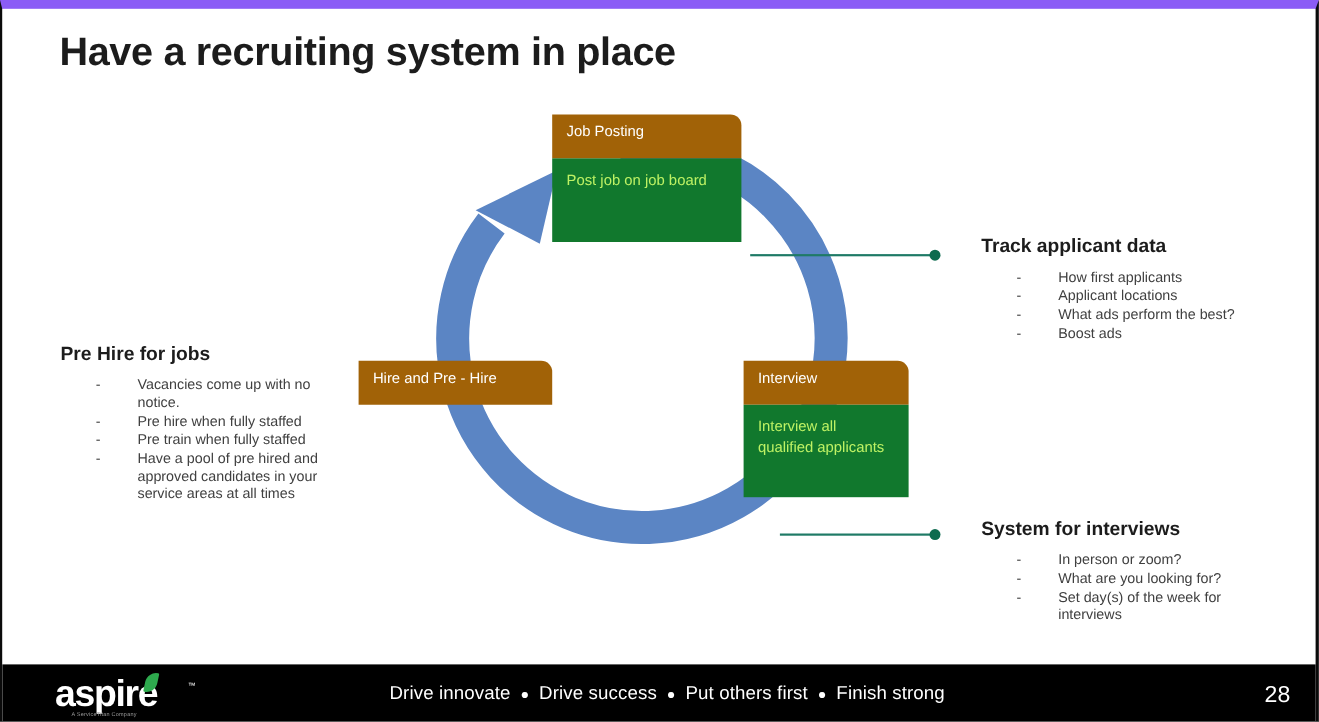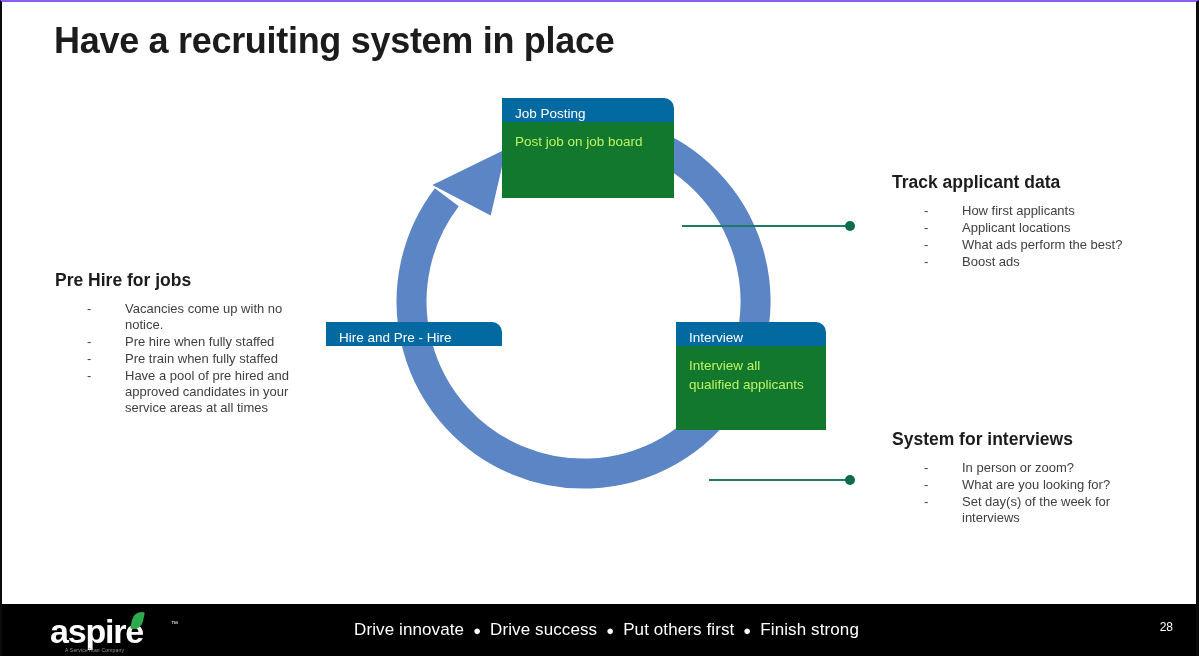--- a/index.html
+++ b/index.html
@@ -10,21 +10,21 @@
   body {
     font-family: "Liberation Sans", sans-serif;
   }
   .slide {
     position: relative;
     width: 1199px;
     height: 656px;
     background: #ffffff;
     overflow: hidden;
     box-sizing: border-box;
-    border-top: 2px solid #8b5cf6;
+    border-top: 8px solid #8b5cf6;
     border-left: 2px solid #0b0b0b;
     border-right: 3px solid #0b0b0b;
   }
 
   
   .slide-title {
     position: absolute;
     left: 52px;
     top: 18px;
     font-size: 36px;
@@ -43,24 +43,24 @@
     height: 440px;
   }
   .cycle svg { display:block; }
 
   
   .pbox {
     position: absolute;
     box-sizing: border-box;
   }
   .pbox .phead {
-    background: #0369a1;
+    background: #a16207;
     color: #ffffff;
     font-size: 13.5px;
-    padding: 8px 12px 0 13px;
+    padding: 8px 12px 16px 13px;
     box-sizing: border-box;
     border-top-right-radius: 10px;
     line-height: 1.2;
   }
   .pbox .pbody {
     background: #11782d;
     color: #bef264;
     font-size: 13.5px;
     line-height: 1.42;
     padding: 10px 12px 10px 13px;
@@ -88,21 +88,21 @@
     top: -4px;
     width: 10px;
     height: 10px;
     border-radius: 50%;
     background: #0d6b4f;
   }
   #conn-top    { left: 680px; top: 223px; width: 168px; }
   #conn-bottom { left: 707px; top: 477px; width: 141px; }
 
   
-  .callout { position: absolute; }
+  .callout { position: absolute; margin-top: 35px; }
   .callout h3 {
     margin: 0 0 10px 0;
     font-size: 17.5px;
     font-weight: bold;
     color: #1c1c1c;
     line-height: 1.2;
   }
   .callout ul {
     list-style: none;
     margin: 0;
@@ -193,21 +193,21 @@
     color: #ffffff;
     letter-spacing: 0.1px;
     padding-left: 10px;
     box-sizing: border-box;
   }
   .footer-tag .sep { margin: 0 9px; font-size: 13px; }
   .page-num {
     position: absolute;
     right: 28px;
     top: 16px;
-    font-size: 12px;
+    font-size: 21px;
     color: #ffffff;
   }
 </style>
 </head>
 <body>
 
 <div class="slide">
 
   <div class="slide-title">Have a recruiting system in place</div>
 

